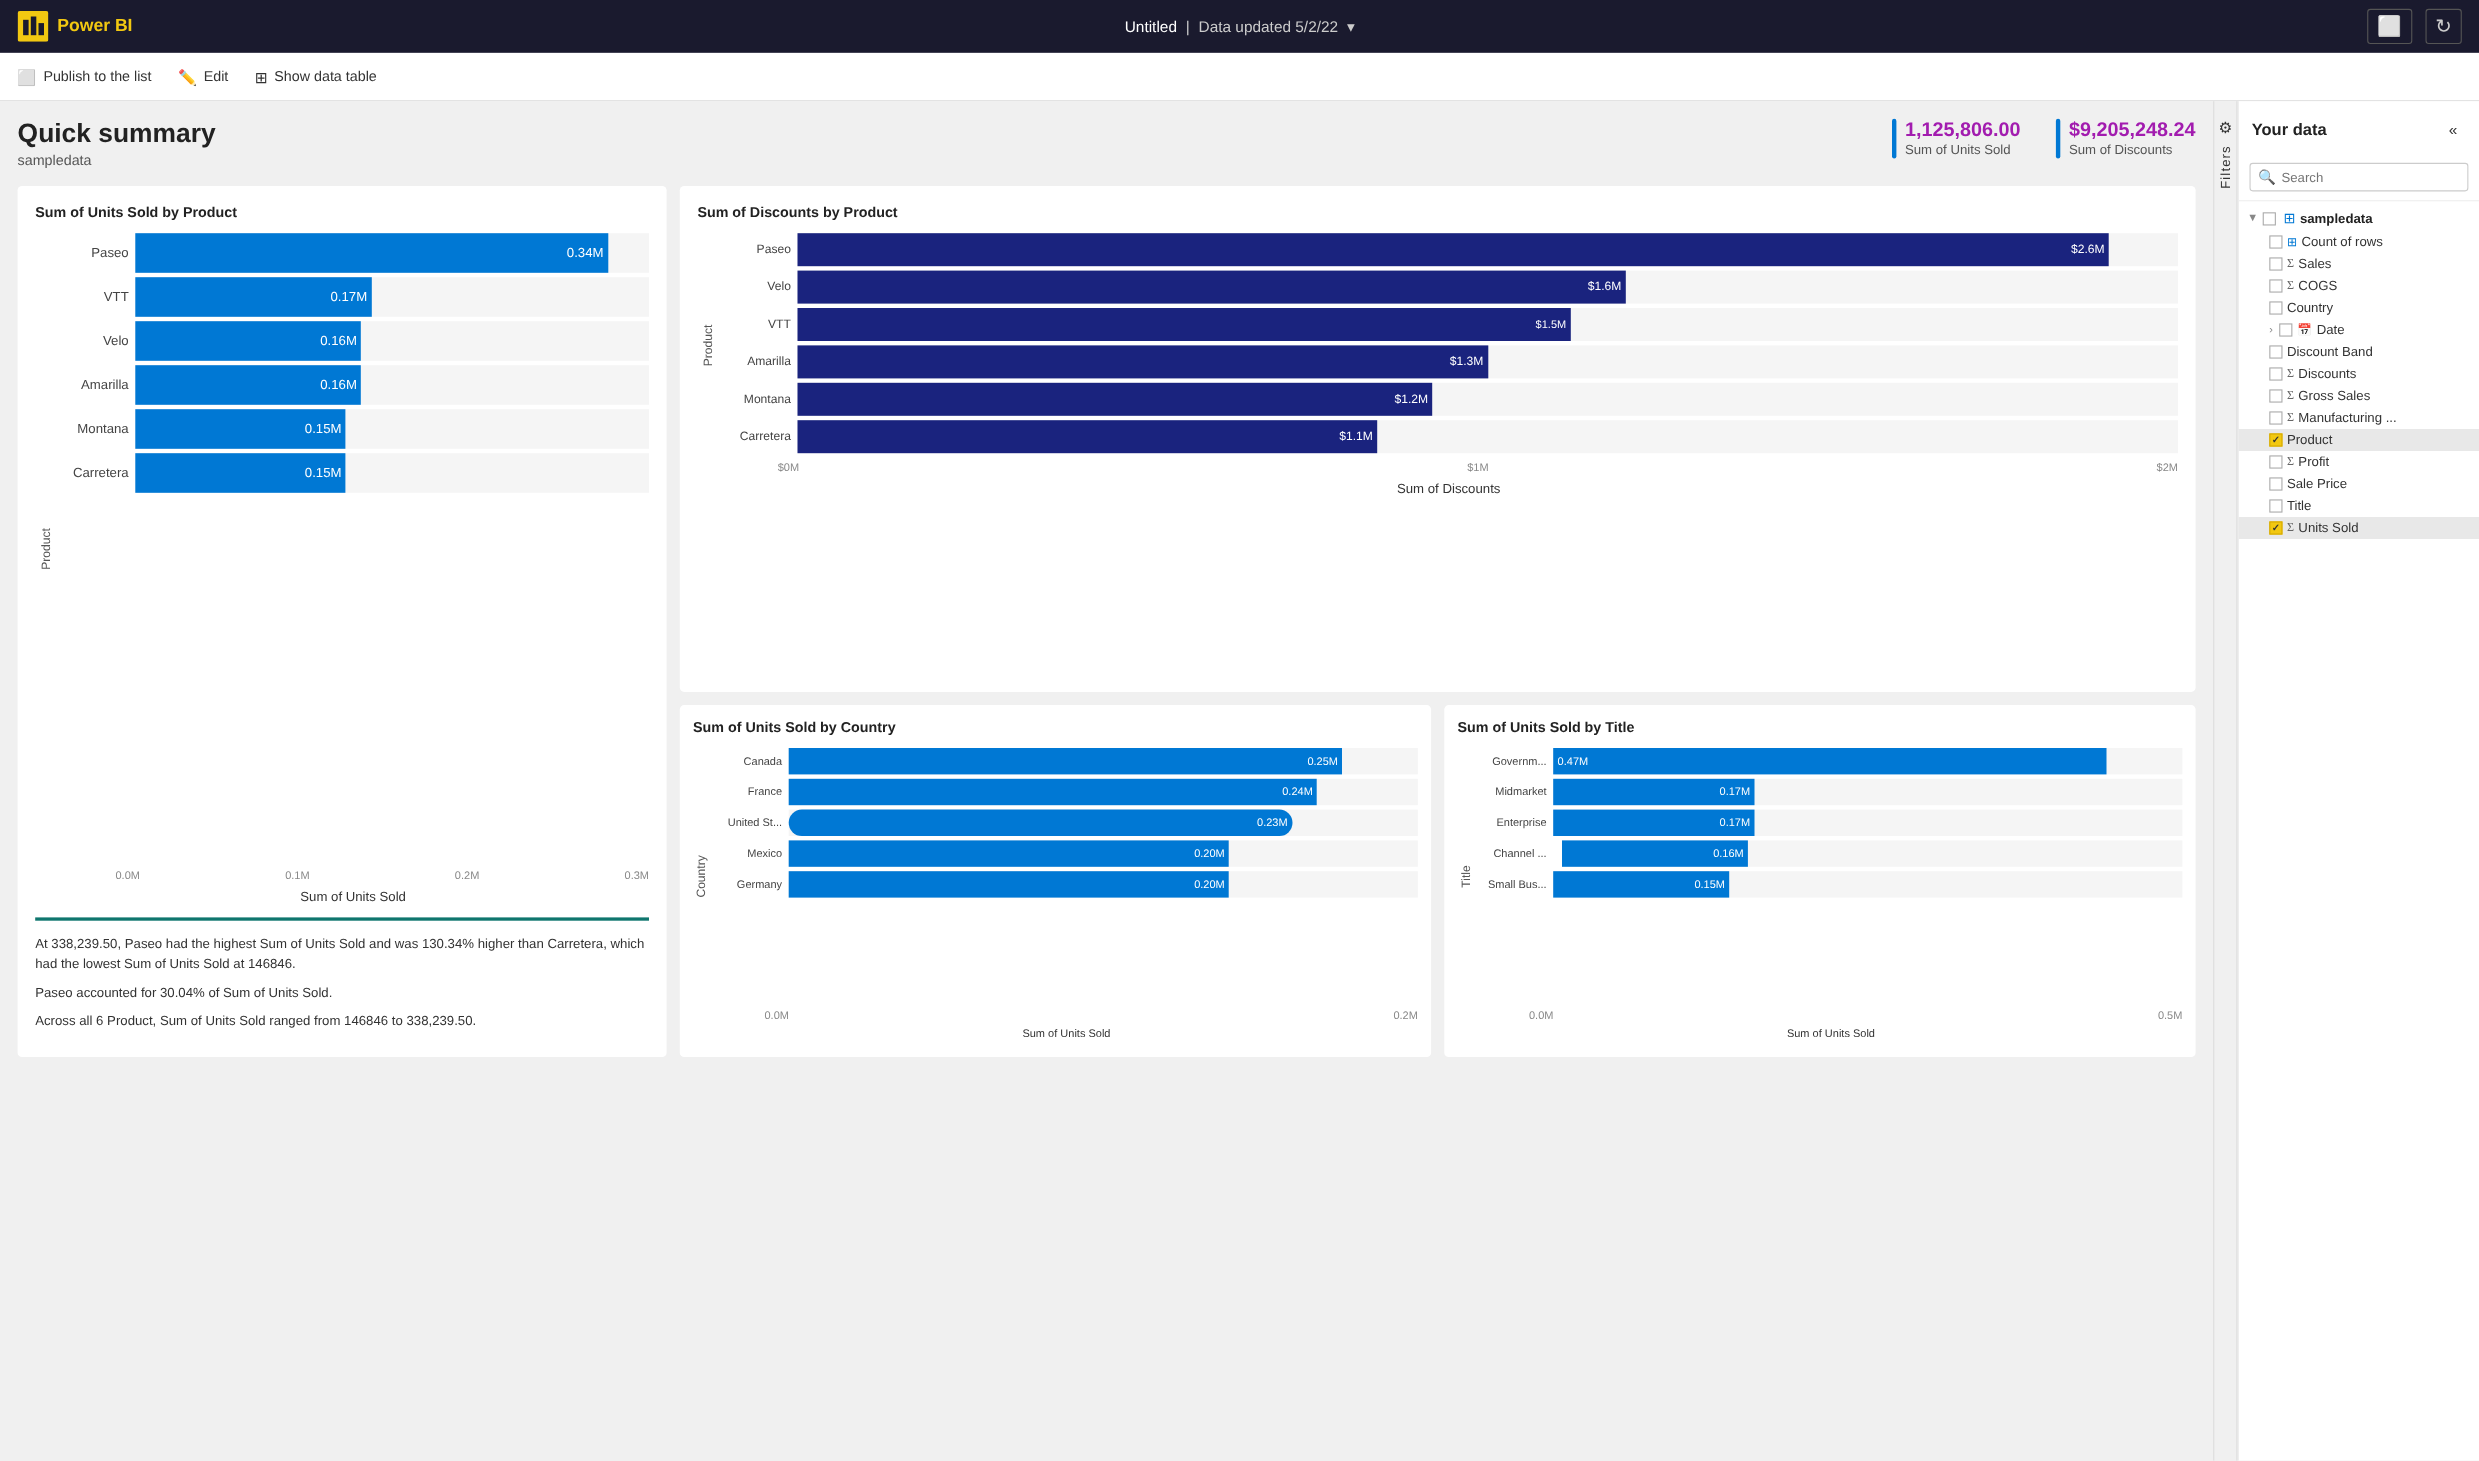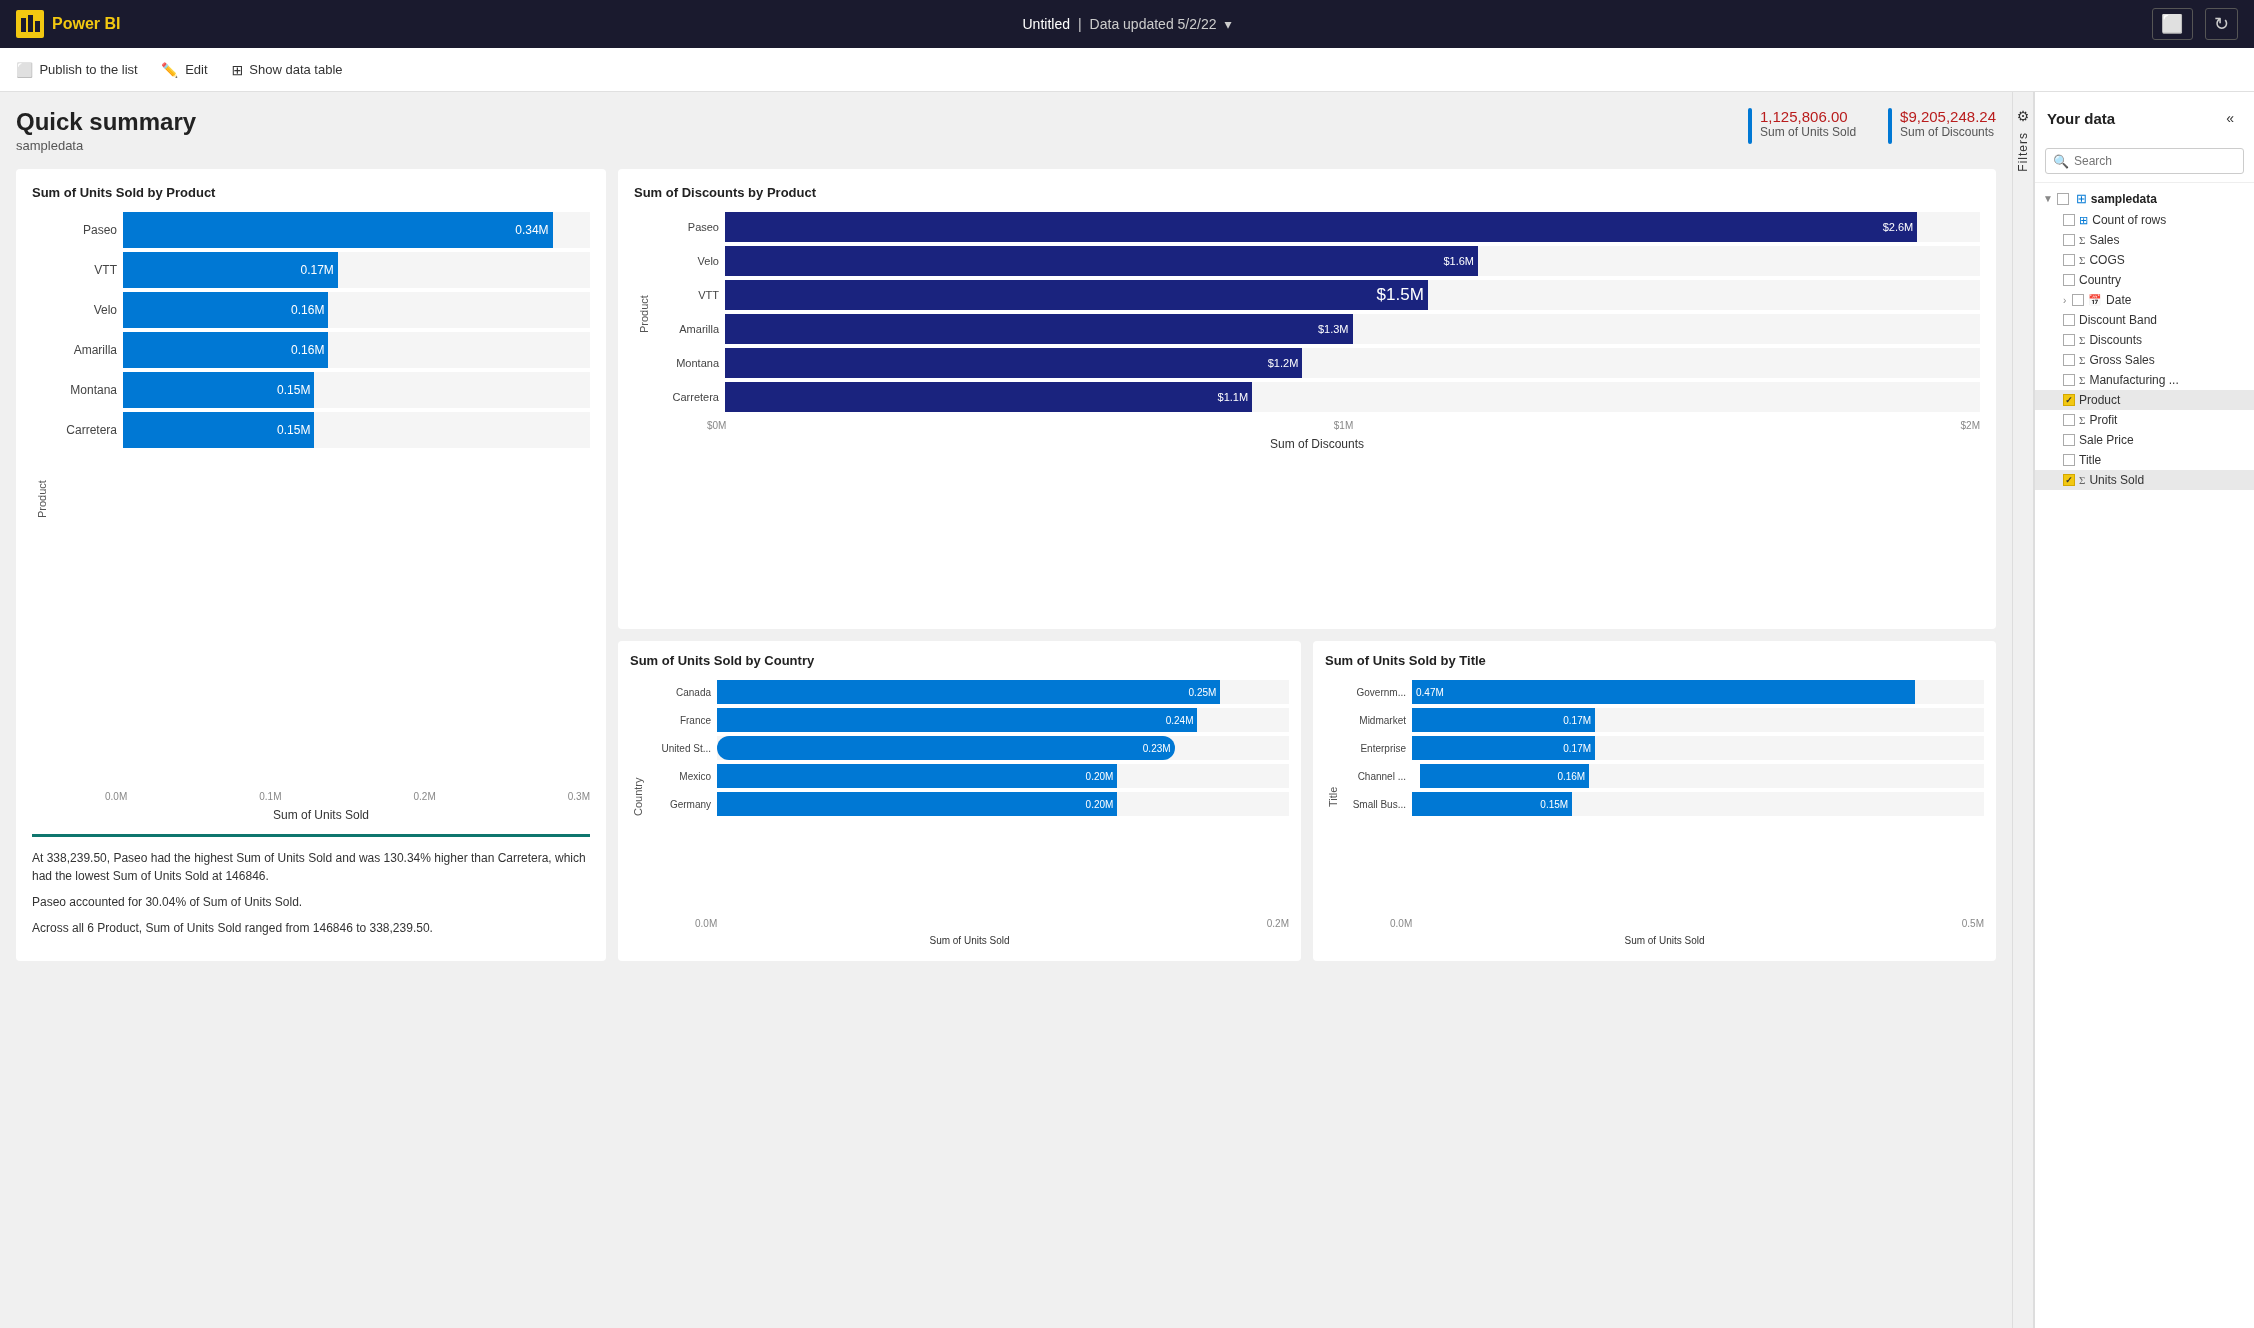--- a/index.html
+++ b/index.html
@@ -106,21 +106,21 @@
       display: flex;
       align-items: flex-start;
       gap: 8px;
     }
     .kpi-bar {
       width: 4px;
       height: 36px;
       background: #0078d4;
       border-radius: 2px;
     }
-    .kpi-value { font-size: 15px; font-weight: 400; color: #b91c1c; }
+    .kpi-value { font-size: 18px; font-weight: 700; color: #a21caf; }
     .kpi-label { font-size: 12px; color: #555; }
 
     
     .charts-grid {
       display: grid;
       grid-template-columns: 590px 1fr;
       grid-template-rows: 460px 320px;
       gap: 12px;
     }
     .chart-card {
@@ -380,21 +380,21 @@
                   <div style="flex: 1 1 0%; height: 30px; background: rgb(245, 245, 245); position: relative;">
                     <div style="height: 100%; background: rgb(26, 35, 126); width: 60%; display: flex; align-items: center; justify-content: flex-end; padding-right: 4px;">
                       <div style="font-size: 11px; color: white; margin-left: 4px; white-space: nowrap;">$1.6M</div>
                     </div>
                   </div>
                 </div>
                 <div style="display: flex; align-items: center; gap: 6px; margin-bottom: 4px;">
                   <div style="font-size: 11px; color: rgb(68, 68, 68); text-align: right; min-width: 65px; flex-shrink: 0;">VTT</div>
                   <div style="flex: 1 1 0%; height: 30px; background: rgb(245, 245, 245); position: relative;">
                     <div style="height: 100%; background: rgb(26, 35, 126); width: 56%; display: flex; align-items: center; justify-content: flex-end; padding-right: 4px;">
-                      <div style="font-size: 17px; color: white; margin-left: 3px; white-space: nowrap;">$1.5M</div>
+                      <div style="font-size: 10px; color: white; margin-left: 3px; white-space: nowrap;">$1.5M</div>
                     </div>
                   </div>
                 </div>
                 <div style="display: flex; align-items: center; gap: 6px; margin-bottom: 4px;">
                   <div style="font-size: 11px; color: rgb(68, 68, 68); text-align: right; min-width: 65px; flex-shrink: 0;">Amarilla</div>
                   <div style="flex: 1 1 0%; height: 30px; background: rgb(245, 245, 245); position: relative;">
                     <div style="height: 100%; background: rgb(26, 35, 126); width: 50%; display: flex; align-items: center; justify-content: flex-end; padding-right: 4px;">
                       <div style="font-size: 11px; color: white; margin-left: 4px; white-space: nowrap;">$1.3M</div>
                     </div>
                   </div>

